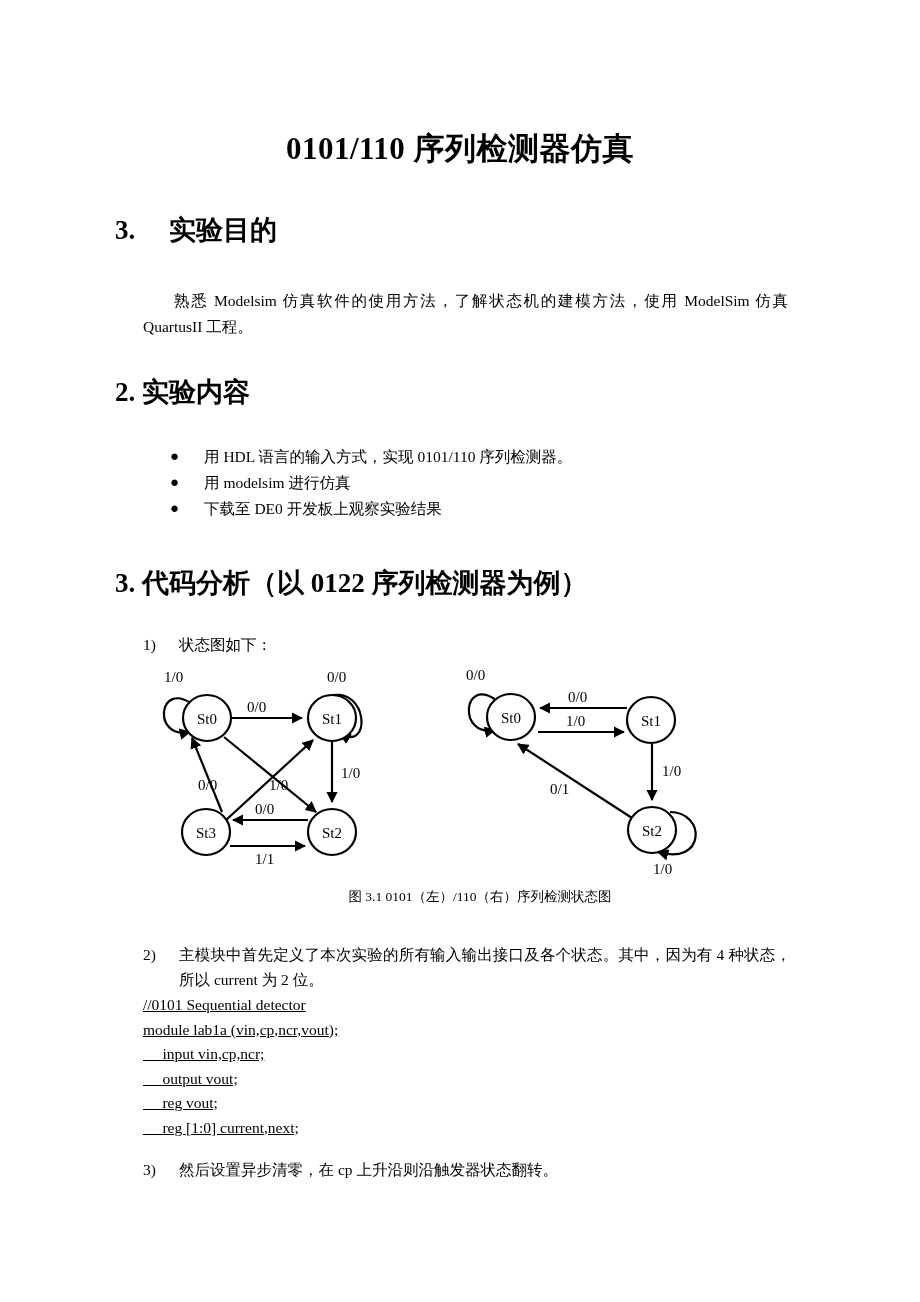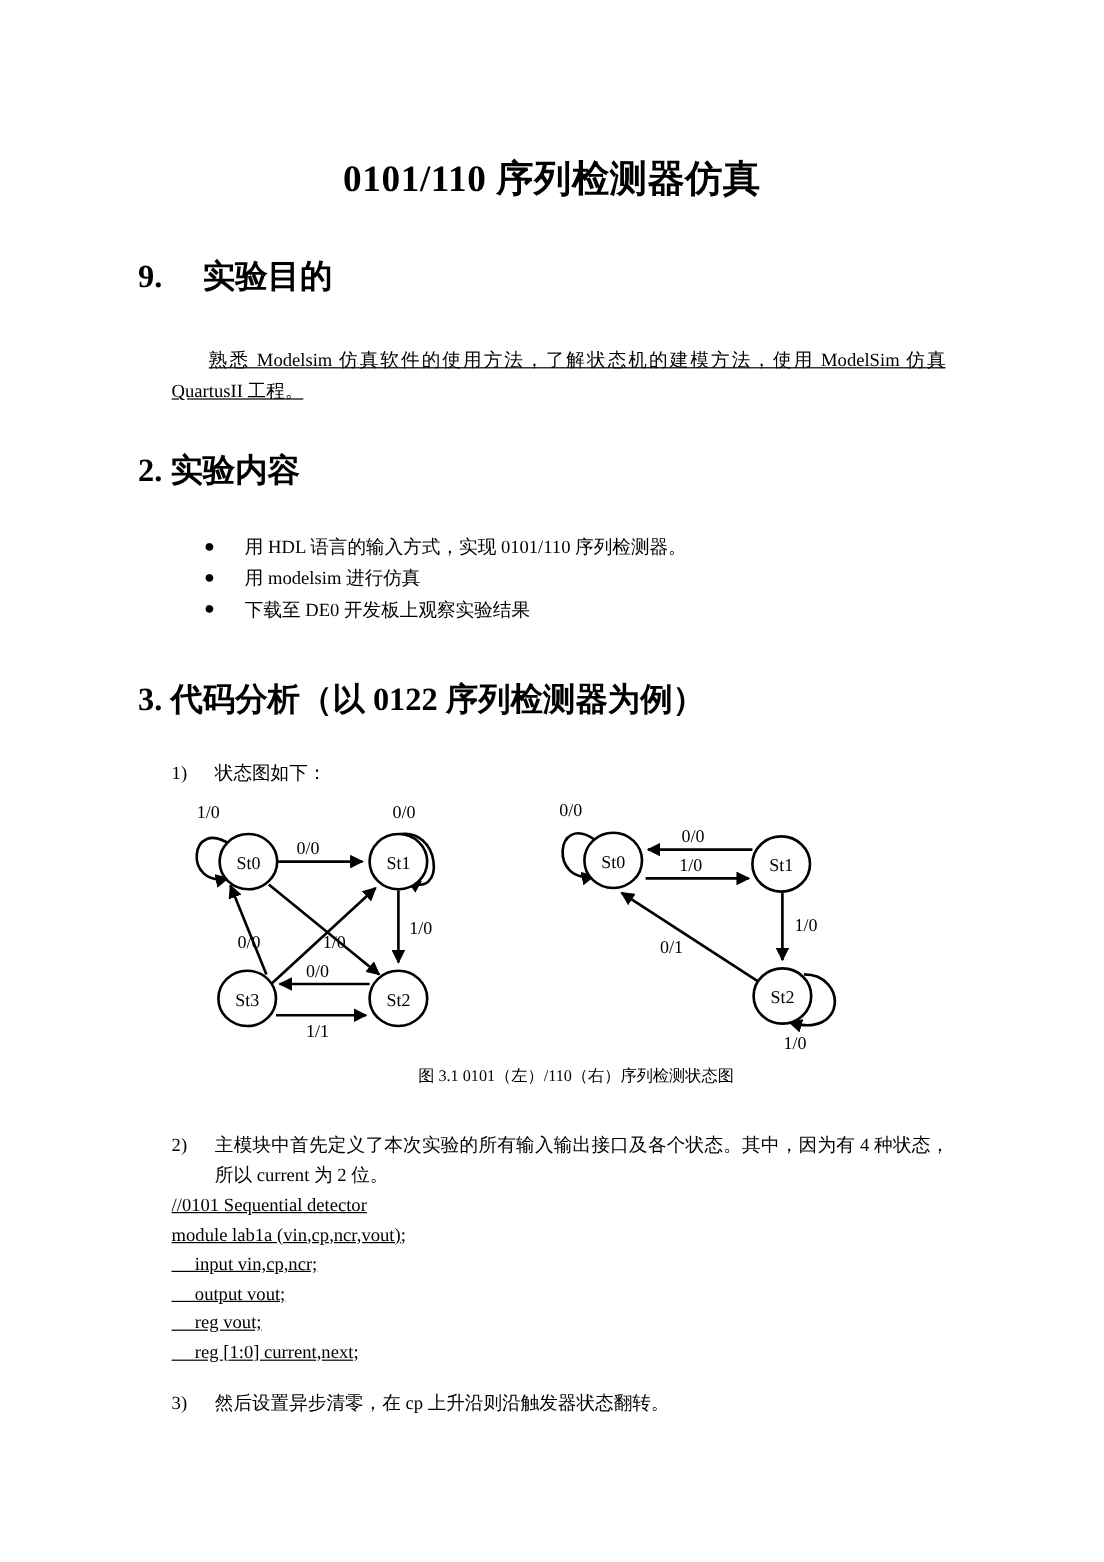--- a/index.html
+++ b/index.html
@@ -53,21 +53,20 @@
     position: absolute;
     font-size: 15.5px;
     line-height: 26px;
     text-align: justify;
   }
   #intro-paragraph {
     left: 143px;
     top: 288px;
     width: 645px;
     text-indent: 31px;
-    text-decoration: underline;
   }
 
   
   .bullet-list {
     position: absolute;
     left: 170px;
     top: 444px;
     width: 600px;
   }
   .bullet-item {
@@ -140,21 +139,21 @@
     fill: #000;
   }
 </style>
 </head>
 <body>
 
 <div class="page">
 
   <div class="doc-title">0101/110 序列检测器仿真</div>
 
-  <div class="h1" id="heading-1">9.	实验目的</div>
+  <div class="h1" id="heading-1">3.	实验目的</div>
   <div class="para" id="intro-paragraph">熟悉 Modelsim 仿真软件的使用方法，了解状态机的建模方法，使用 ModelSim 仿真 QuartusII 工程。</div>
 
   <div class="h1" id="heading-2">2. 实验内容</div>
   <div class="bullet-list">
     <div class="bullet-item">
       <span class="bullet-mark">●</span>
       <span class="bullet-text">用 HDL 语言的输入方式，实现 0101/110 序列检测器。</span>
     </div>
     <div class="bullet-item">
       <span class="bullet-mark">●</span>

